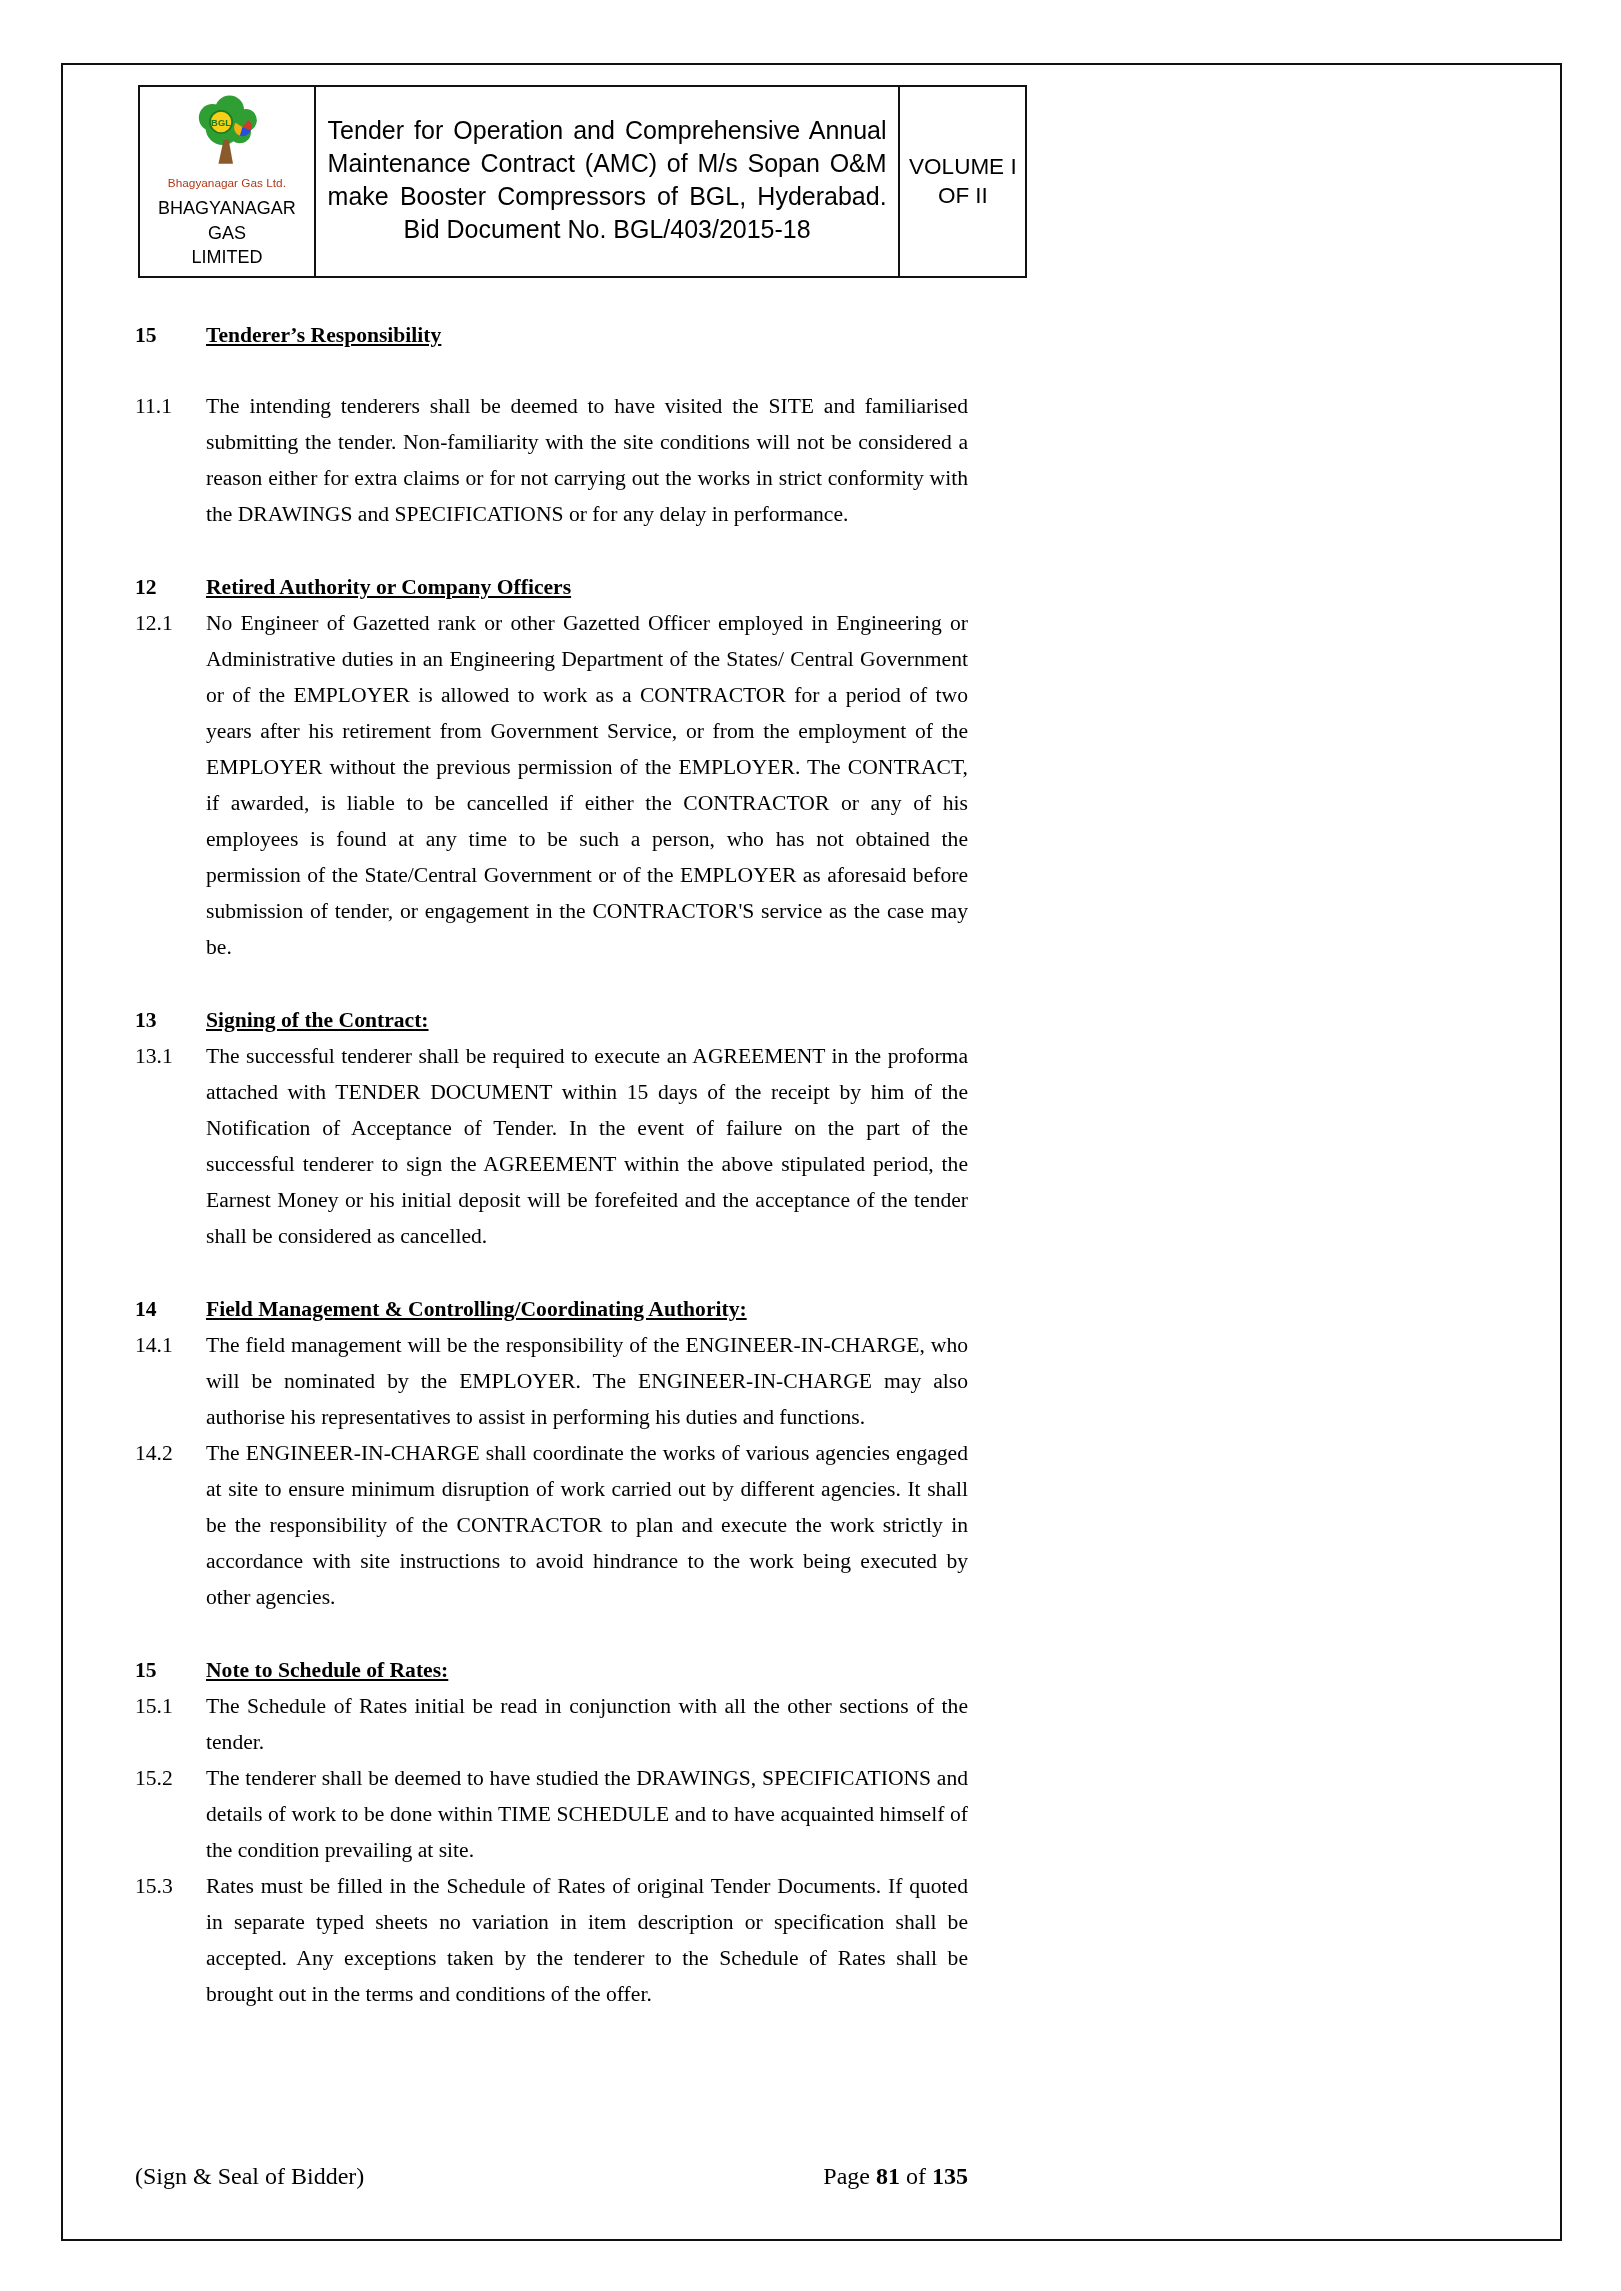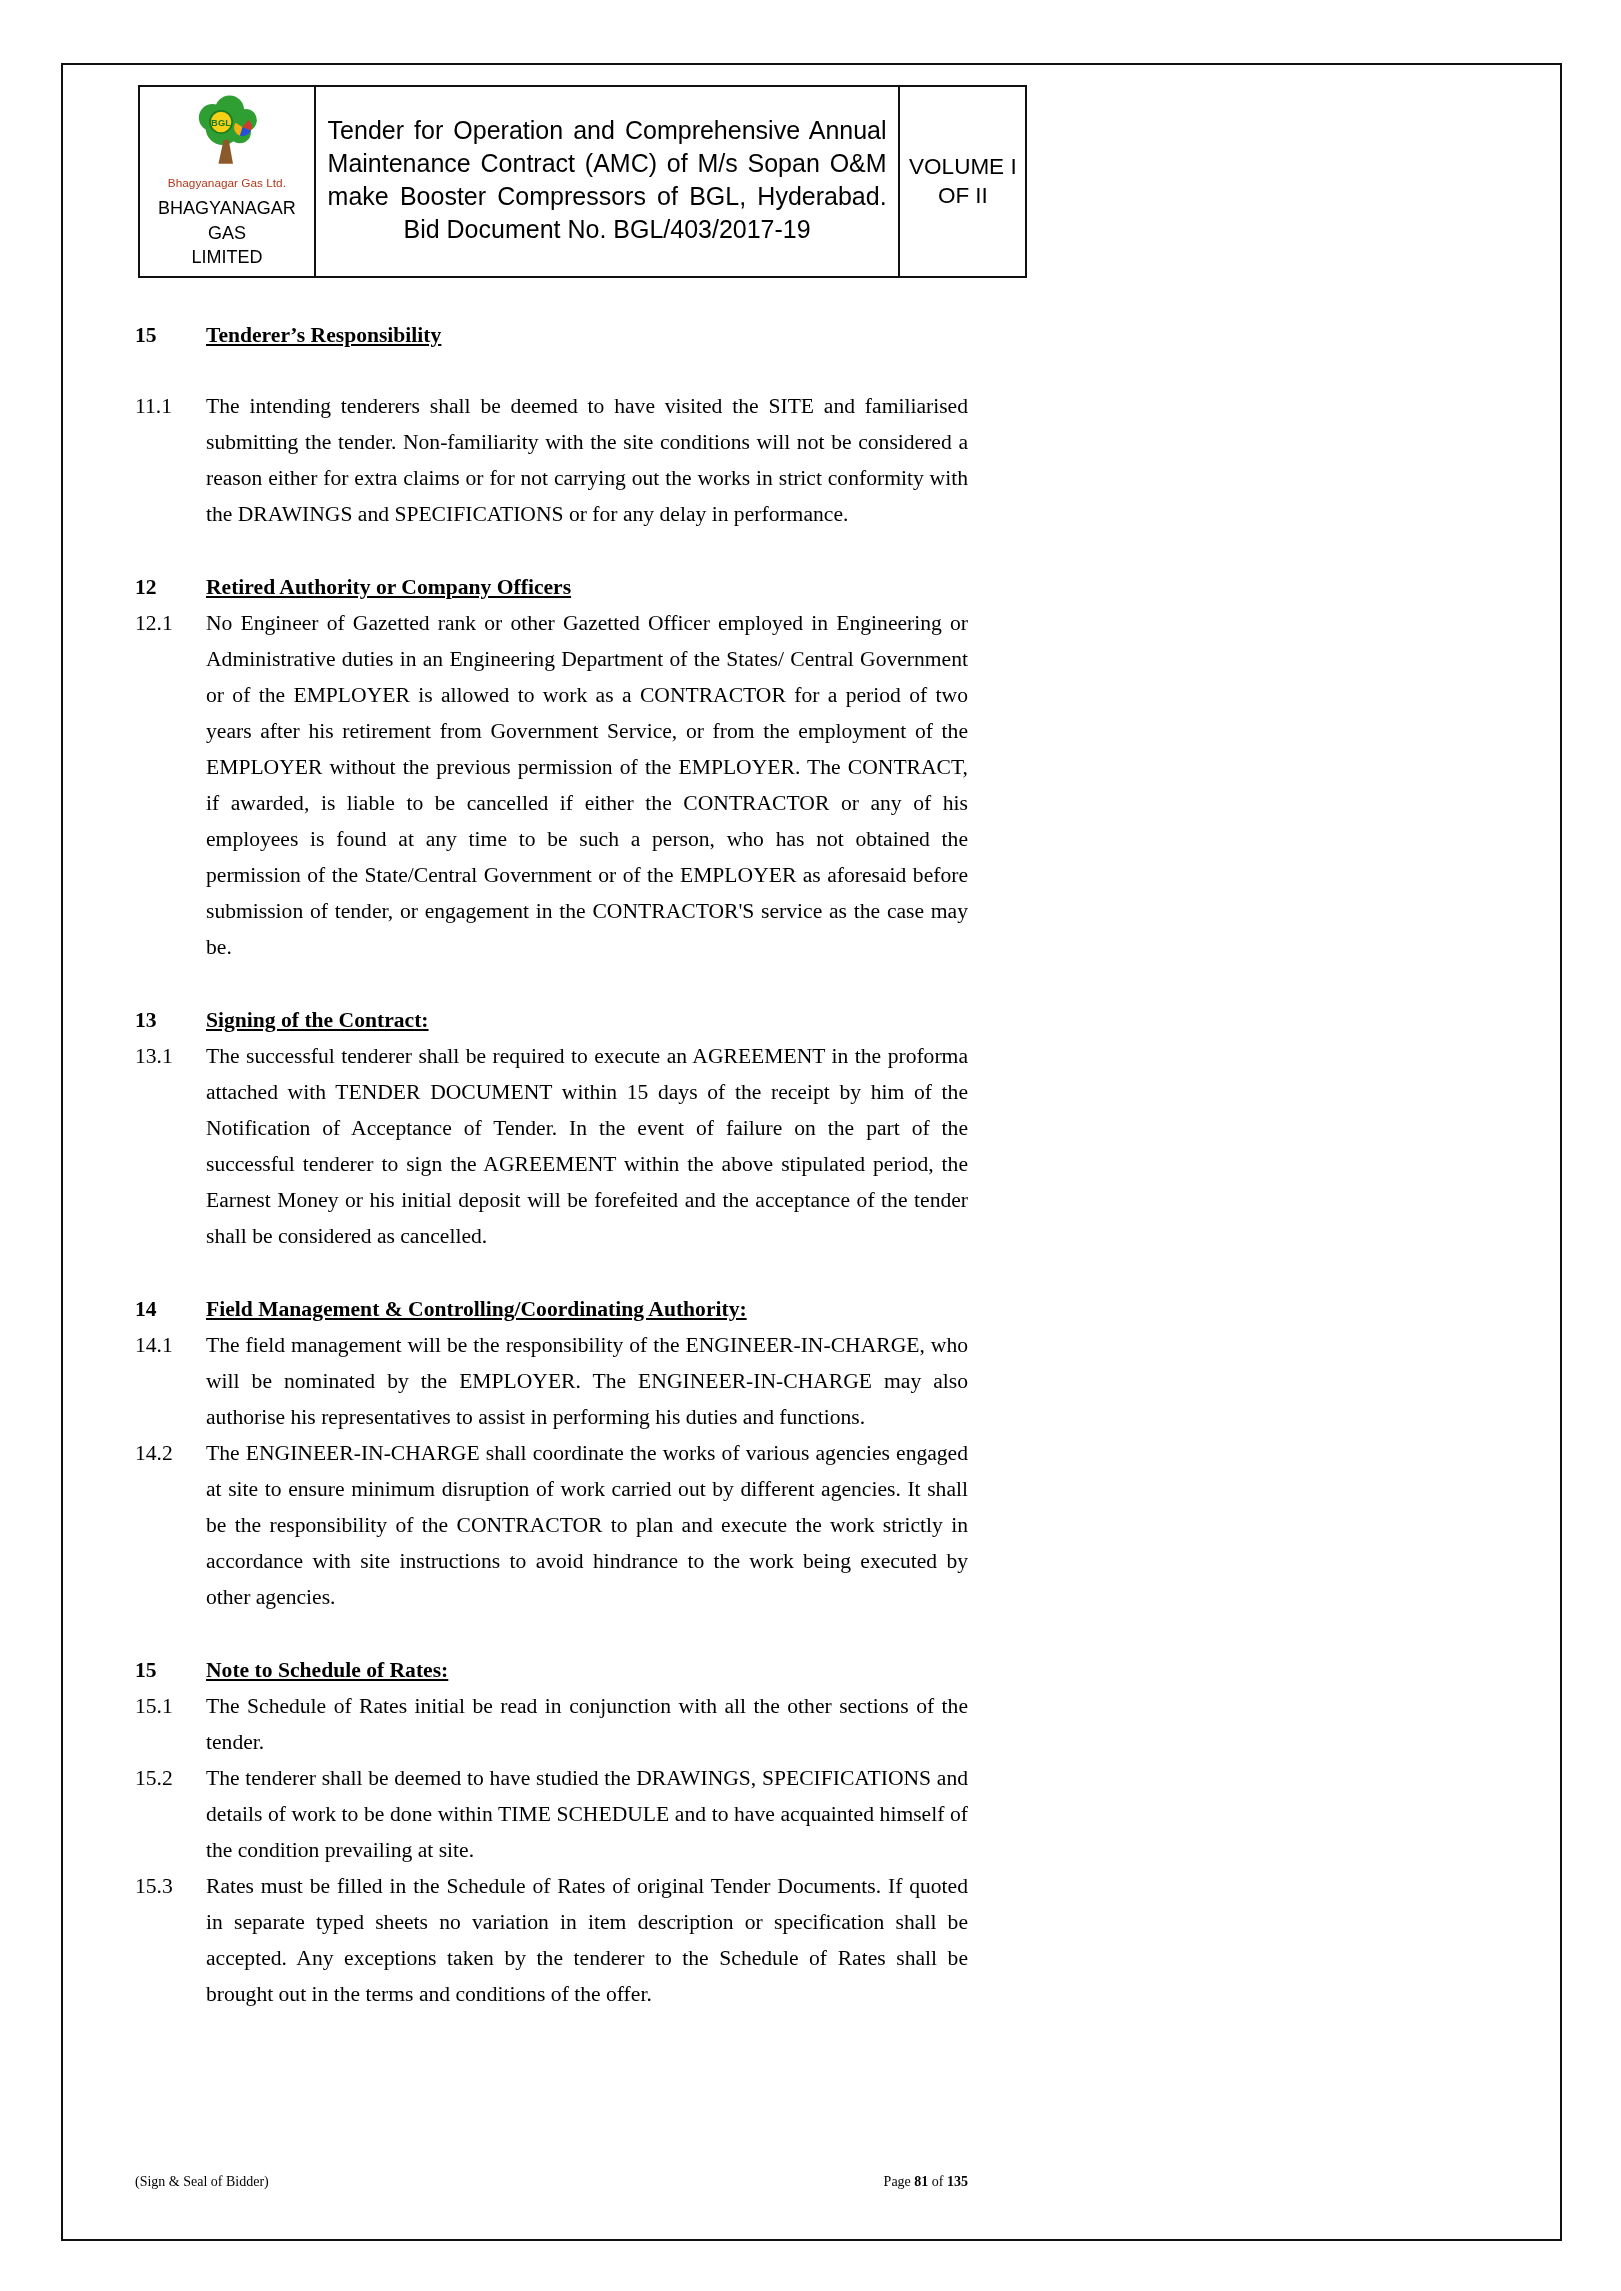--- a/index.html
+++ b/index.html
@@ -48,21 +48,21 @@
   .heading-row { font-weight: bold; margin-top: 37px; }
   .heading-row .txt { text-align: left; text-decoration: underline; }
   .clause-row .txt { text-align: justify; }
   .gap { height: 35px; }
   .num { white-space: nowrap; }
 
   
   .doc-footer {
     position: absolute; left: 72px; bottom: 49px; width: 833px;
     display: flex; justify-content: space-between;
-    font-size: 14px;
+    font-size: 24px;
   }
   .doc-footer b { font-weight: bold; }
 </style>
 </head>
 <body>
 
 <div class="frame">
 
   <table class="header-table">
     <tbody>
@@ -88,21 +88,21 @@
         <div class="logo-caption">Bhagyanagar Gas Ltd.</div>
         <div class="org-name">
           <div>BHAGYANAGAR GAS</div>
           <div>LIMITED</div>
         </div>
       </td>
       <td class="title-cell">
         <div class="title-line jline">Tender for Operation and Comprehensive Annual</div>
         <div class="title-line jline">Maintenance Contract (AMC) of M/s Sopan O&amp;M</div>
         <div class="title-line jline">make Booster Compressors of BGL, Hyderabad.</div>
-        <div class="title-line cline">Bid Document No. BGL/403/2017-19</div>
+        <div class="title-line cline">Bid Document No. BGL/403/2015-18</div>
       </td>
       <td class="volume-cell">
         <div>VOLUME I</div>
         <div>OF II</div>
       </td>
     </tr>
   </tbody>
     </table>
 
   <main class="doc-body" id="sections">

